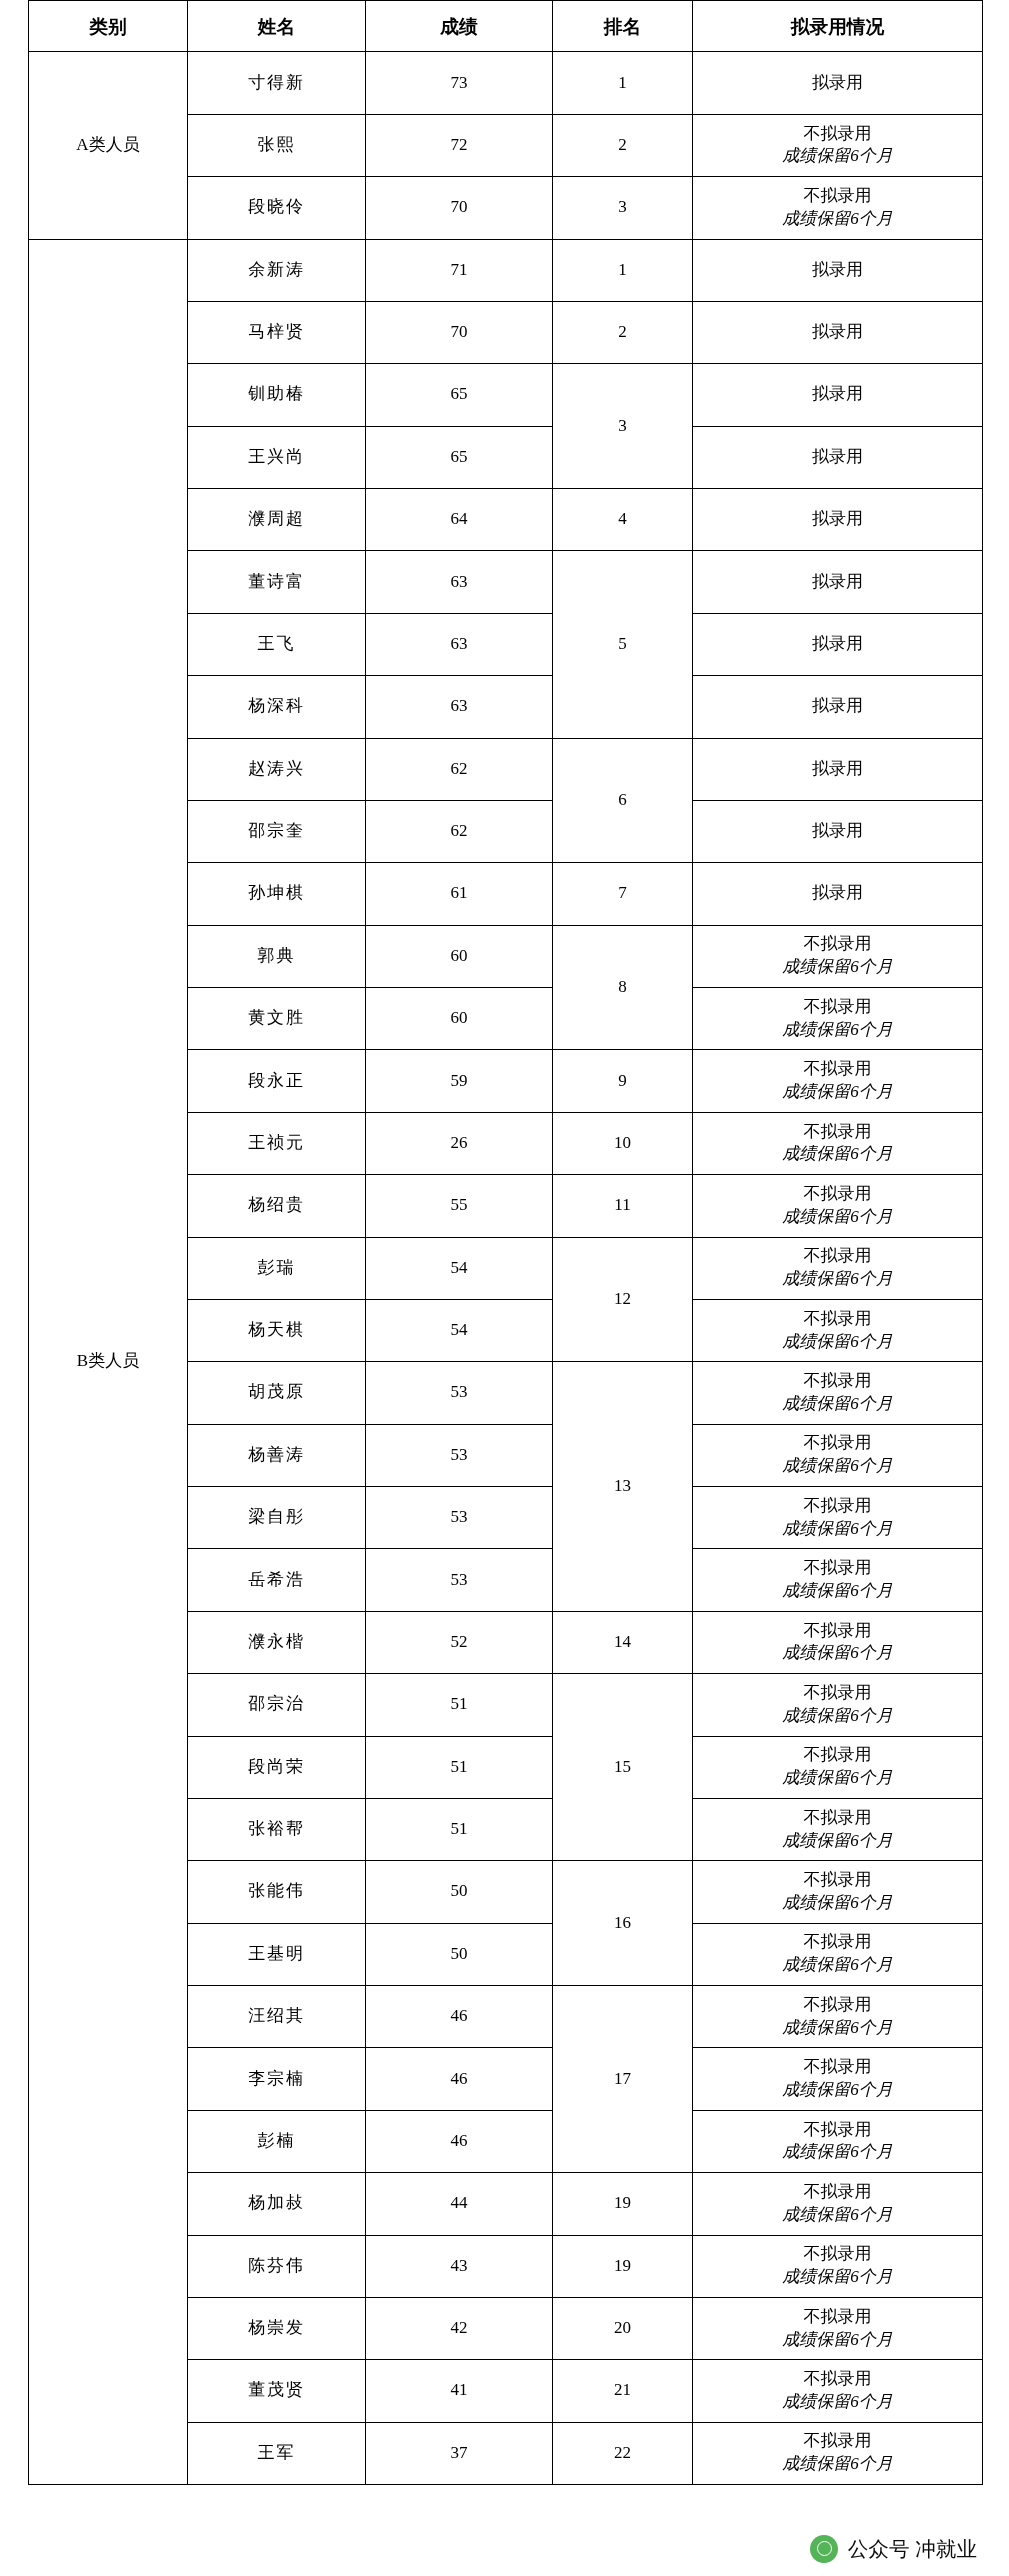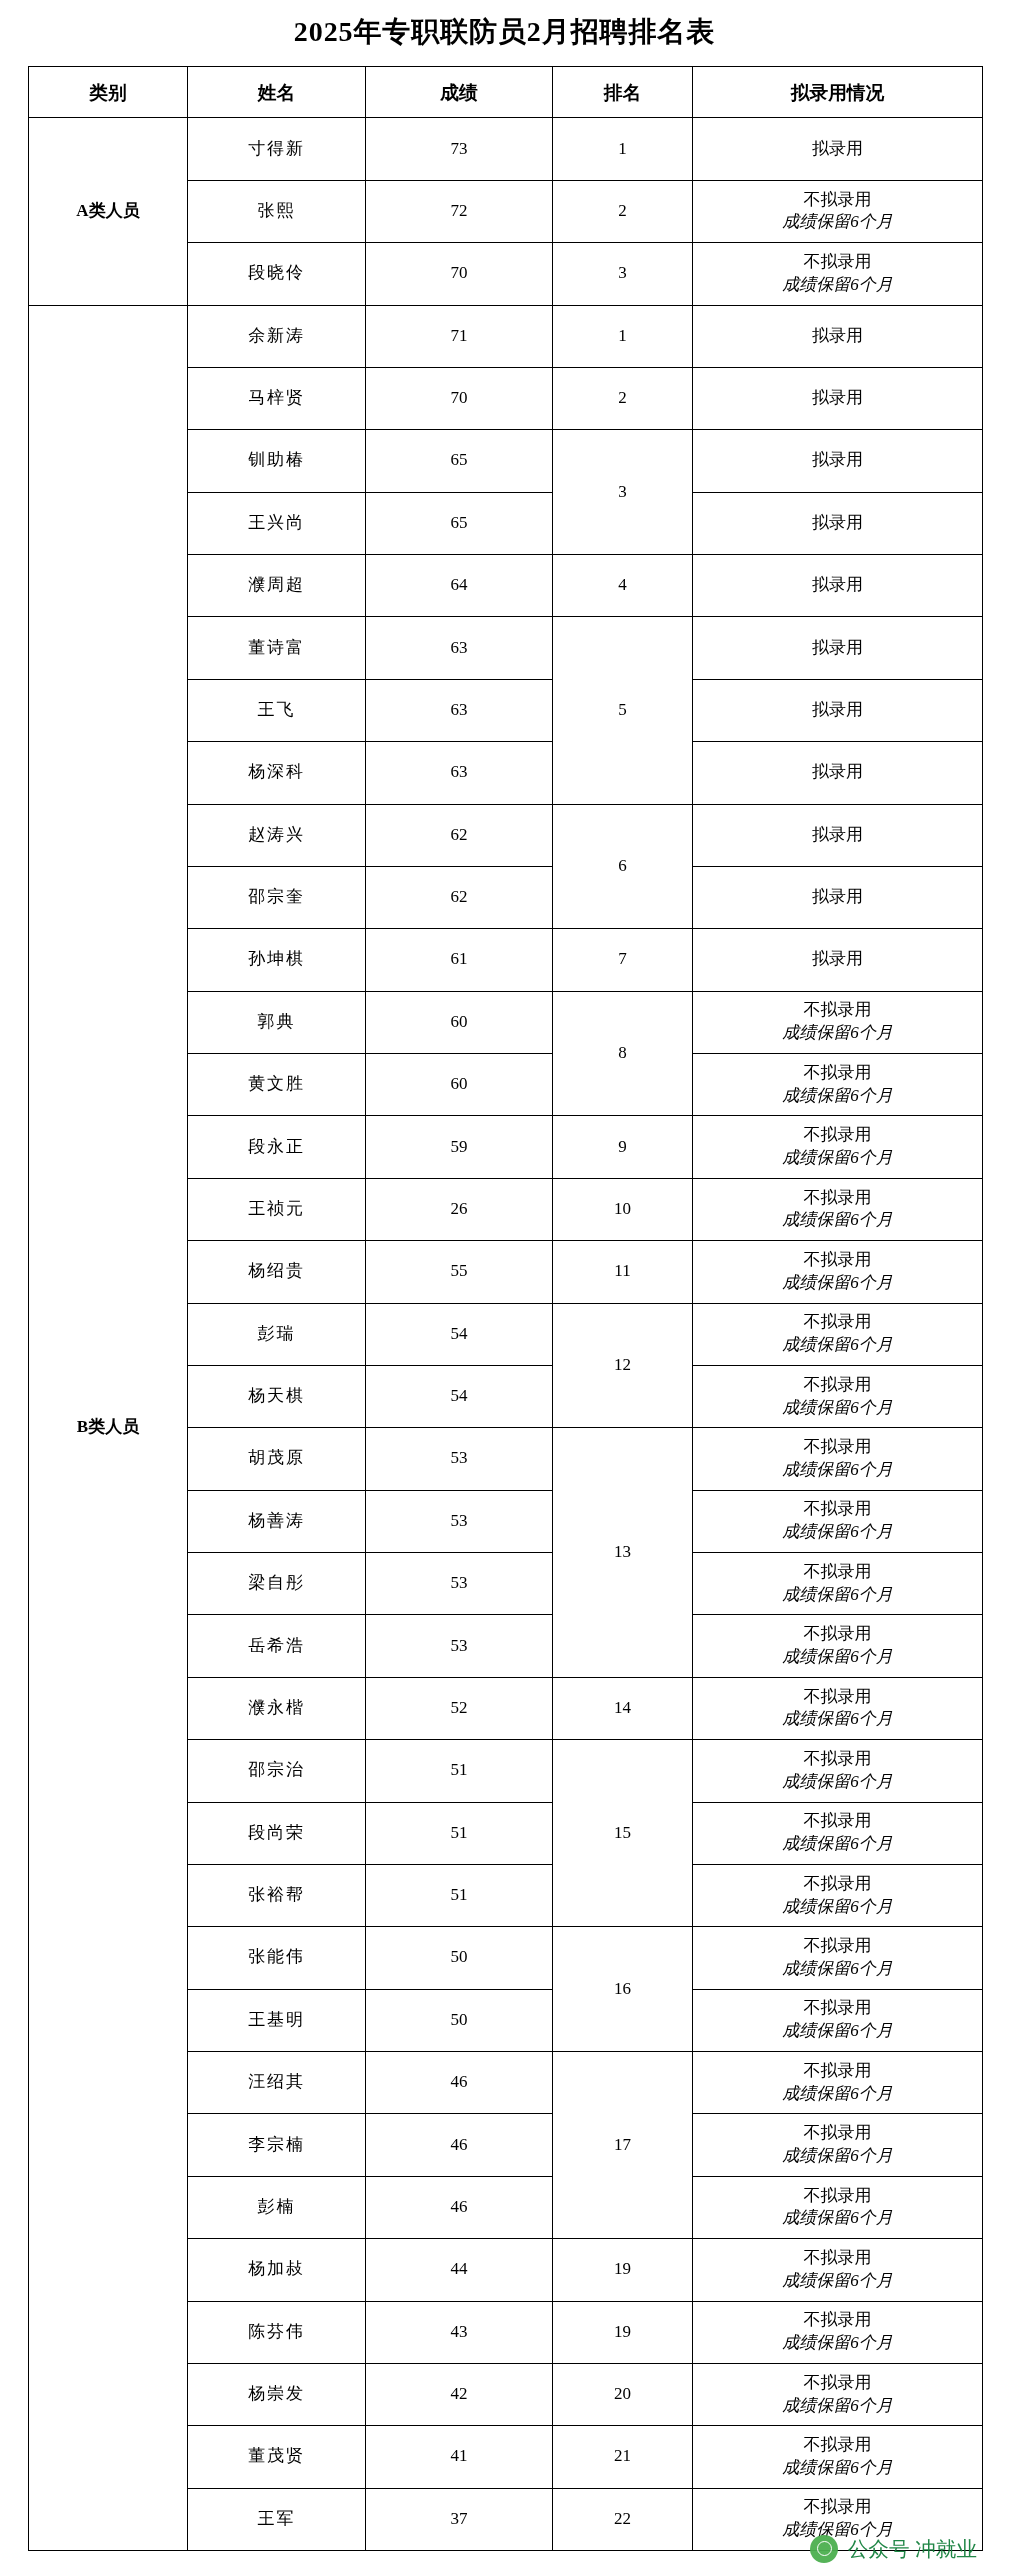--- a/index.html
+++ b/index.html
@@ -52,41 +52,41 @@
   }
   table.rank-table thead th {
     font-weight: bold;
     font-size: 18.7px;
     height: 43px;
   }
   table.rank-table tbody td {
     height: 54px;
   }
   td.cat-cell {
-    font-weight: bold;
+    font-weight: normal;
     font-size: 18.7px;
   }
   td.name-cell {
     letter-spacing: 1.9px;
   }
   td.result-cell {
     font-size: 16px;
     line-height: 1.3;
   }
   td.result-cell .l2 { display: block; font-style: italic; }
 
   
   .account-bar {
     position: absolute;
     right: 32px;
     bottom: 13px;
     display: flex;
     align-items: center;
     gap: 9.3px;
-    color: #15803d;
+    color: #000000;
     font-size: 20.6px;
     font-family: "Liberation Sans", sans-serif;
     opacity: 0.95;
     margin-top: 40px;
   }
   .account-bar .acc-icon {
     width: 28px;
     height: 28px;
     border-radius: 50%;
     background: #4caf50;
@@ -105,21 +105,20 @@
     border-radius: 50%;
     box-sizing: border-box;
   }
   .account-bar .acc-text { white-space: nowrap; }
 </style>
 </head>
 <body>
 
 <div id="page">
 
-  <div class="doc-title">2025年专职联防员2月招聘排名表</div>
 
   <table class="rank-table">
     <colgroup>
       <col class="c-cat">
         <col class="c-name">
         <col class="c-score">
         <col class="c-rank">
         <col class="c-res">
     </colgroup>
     <thead>

